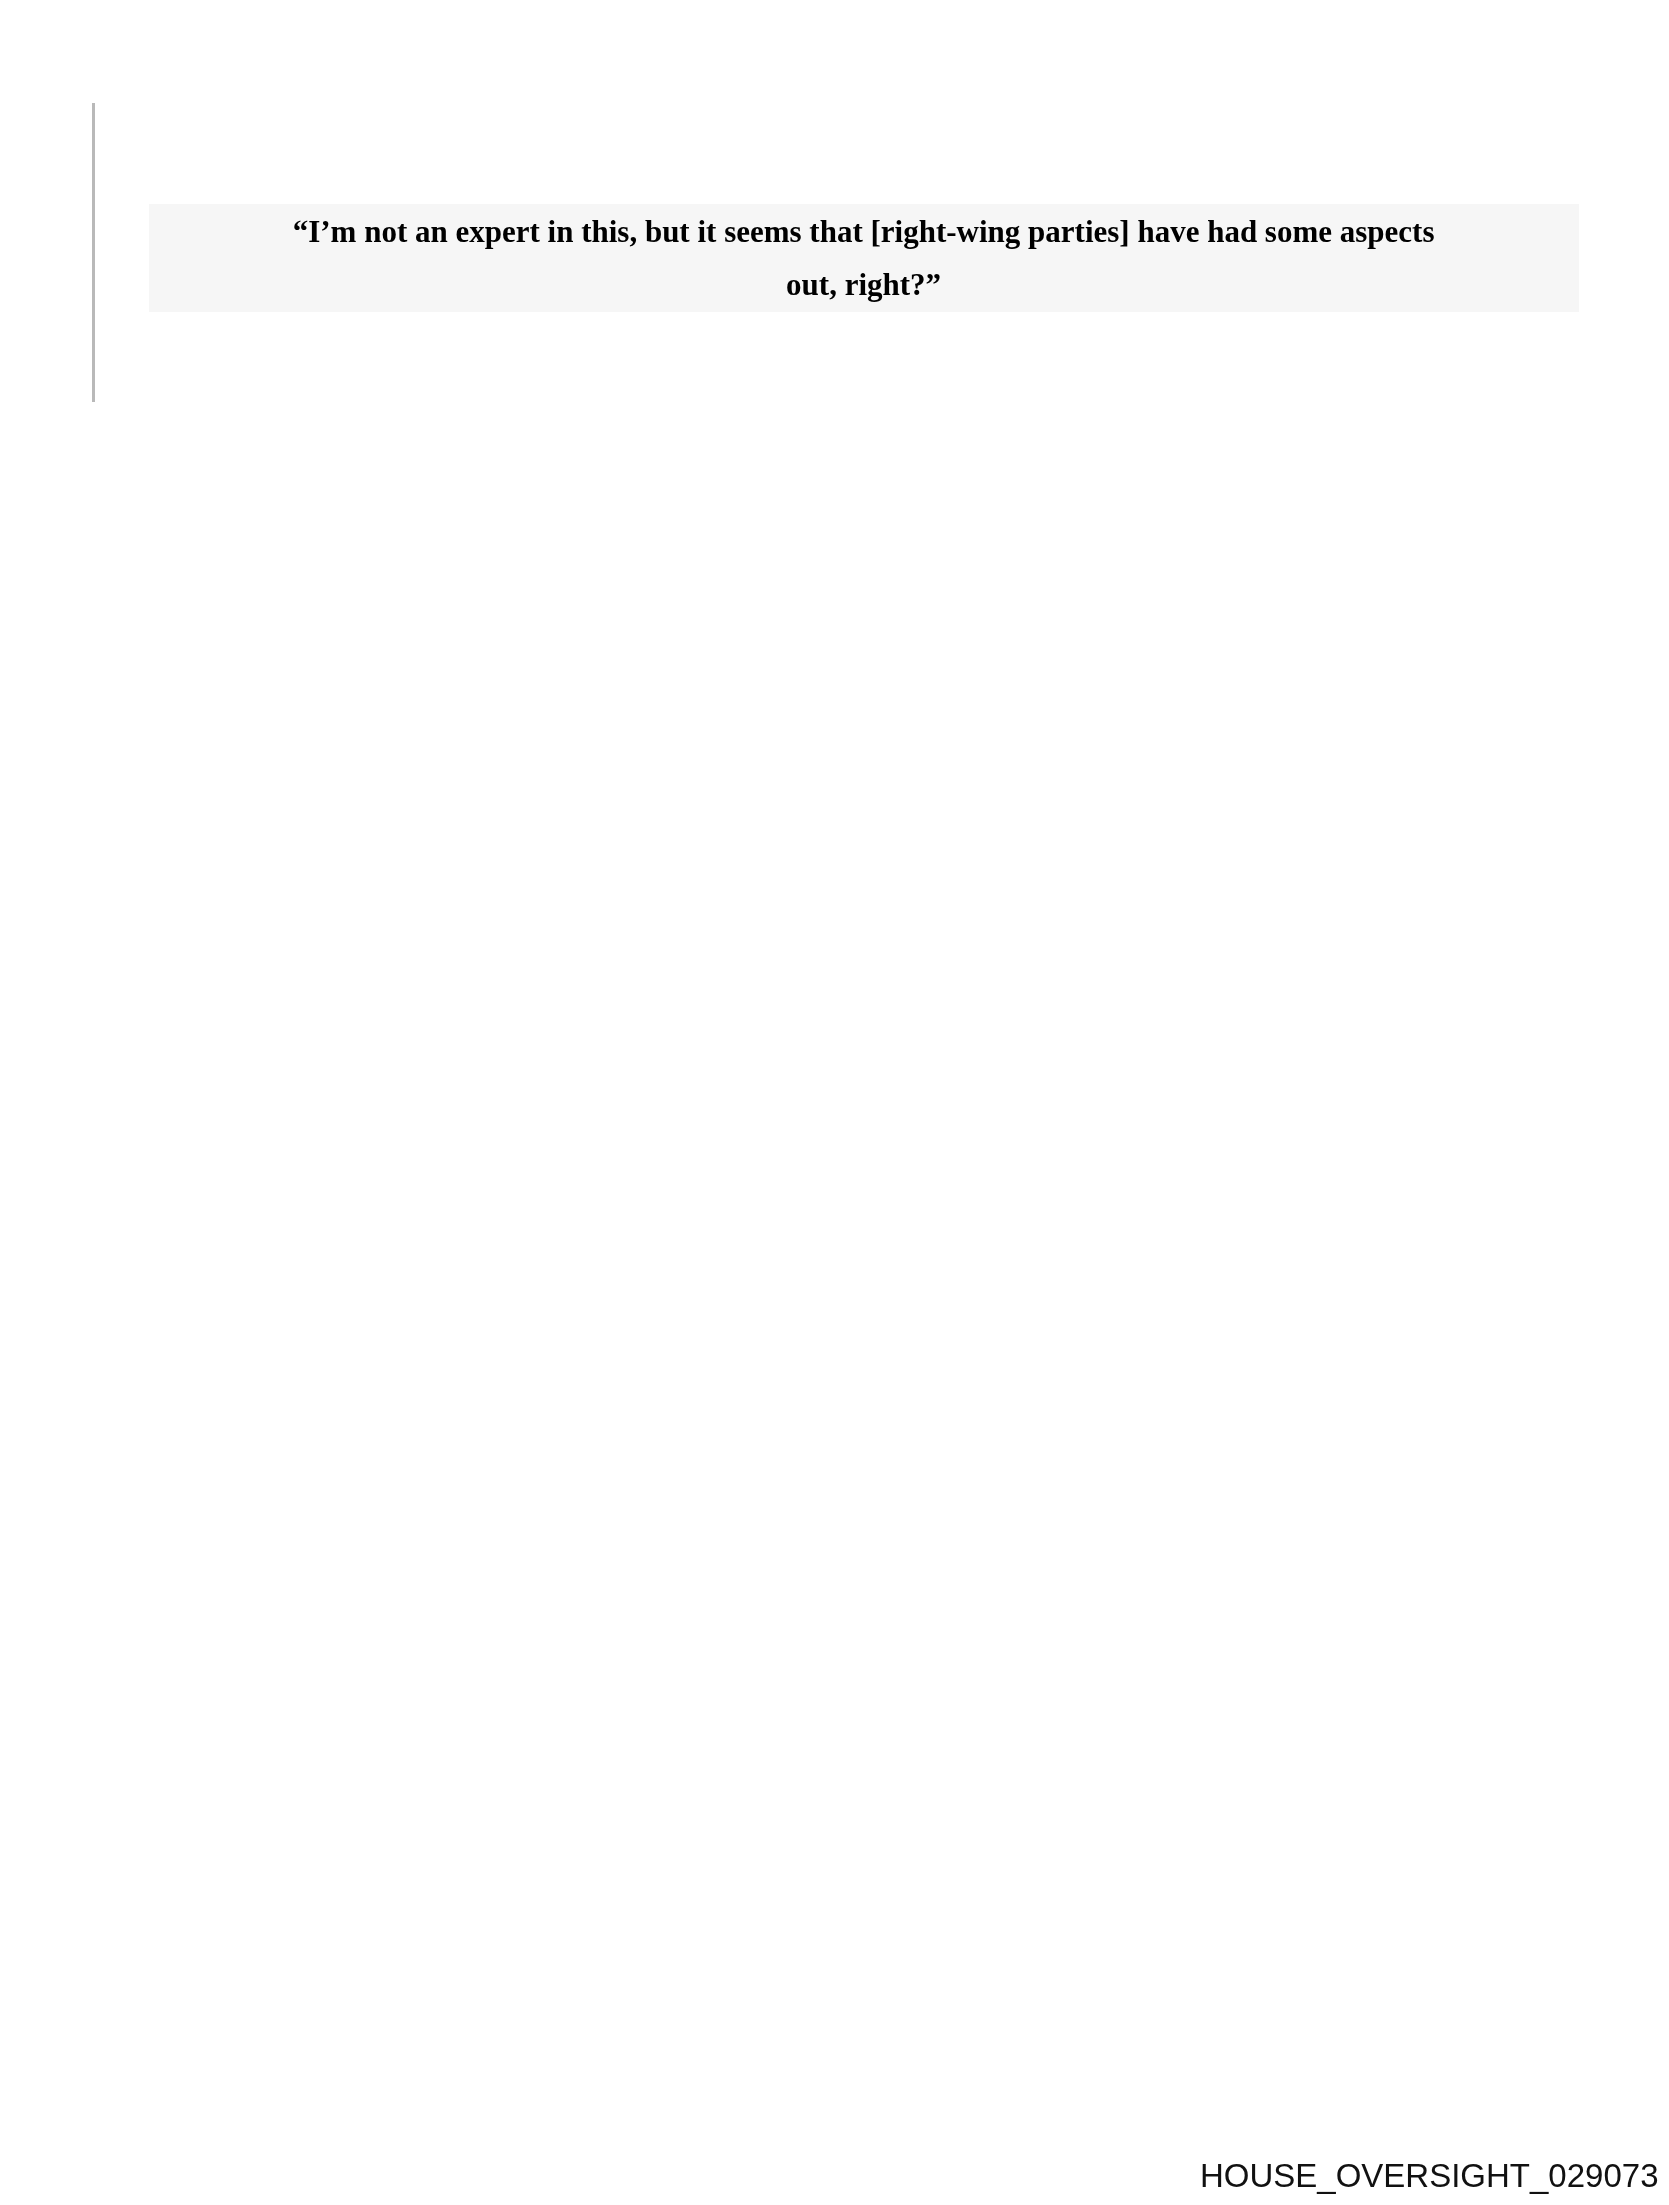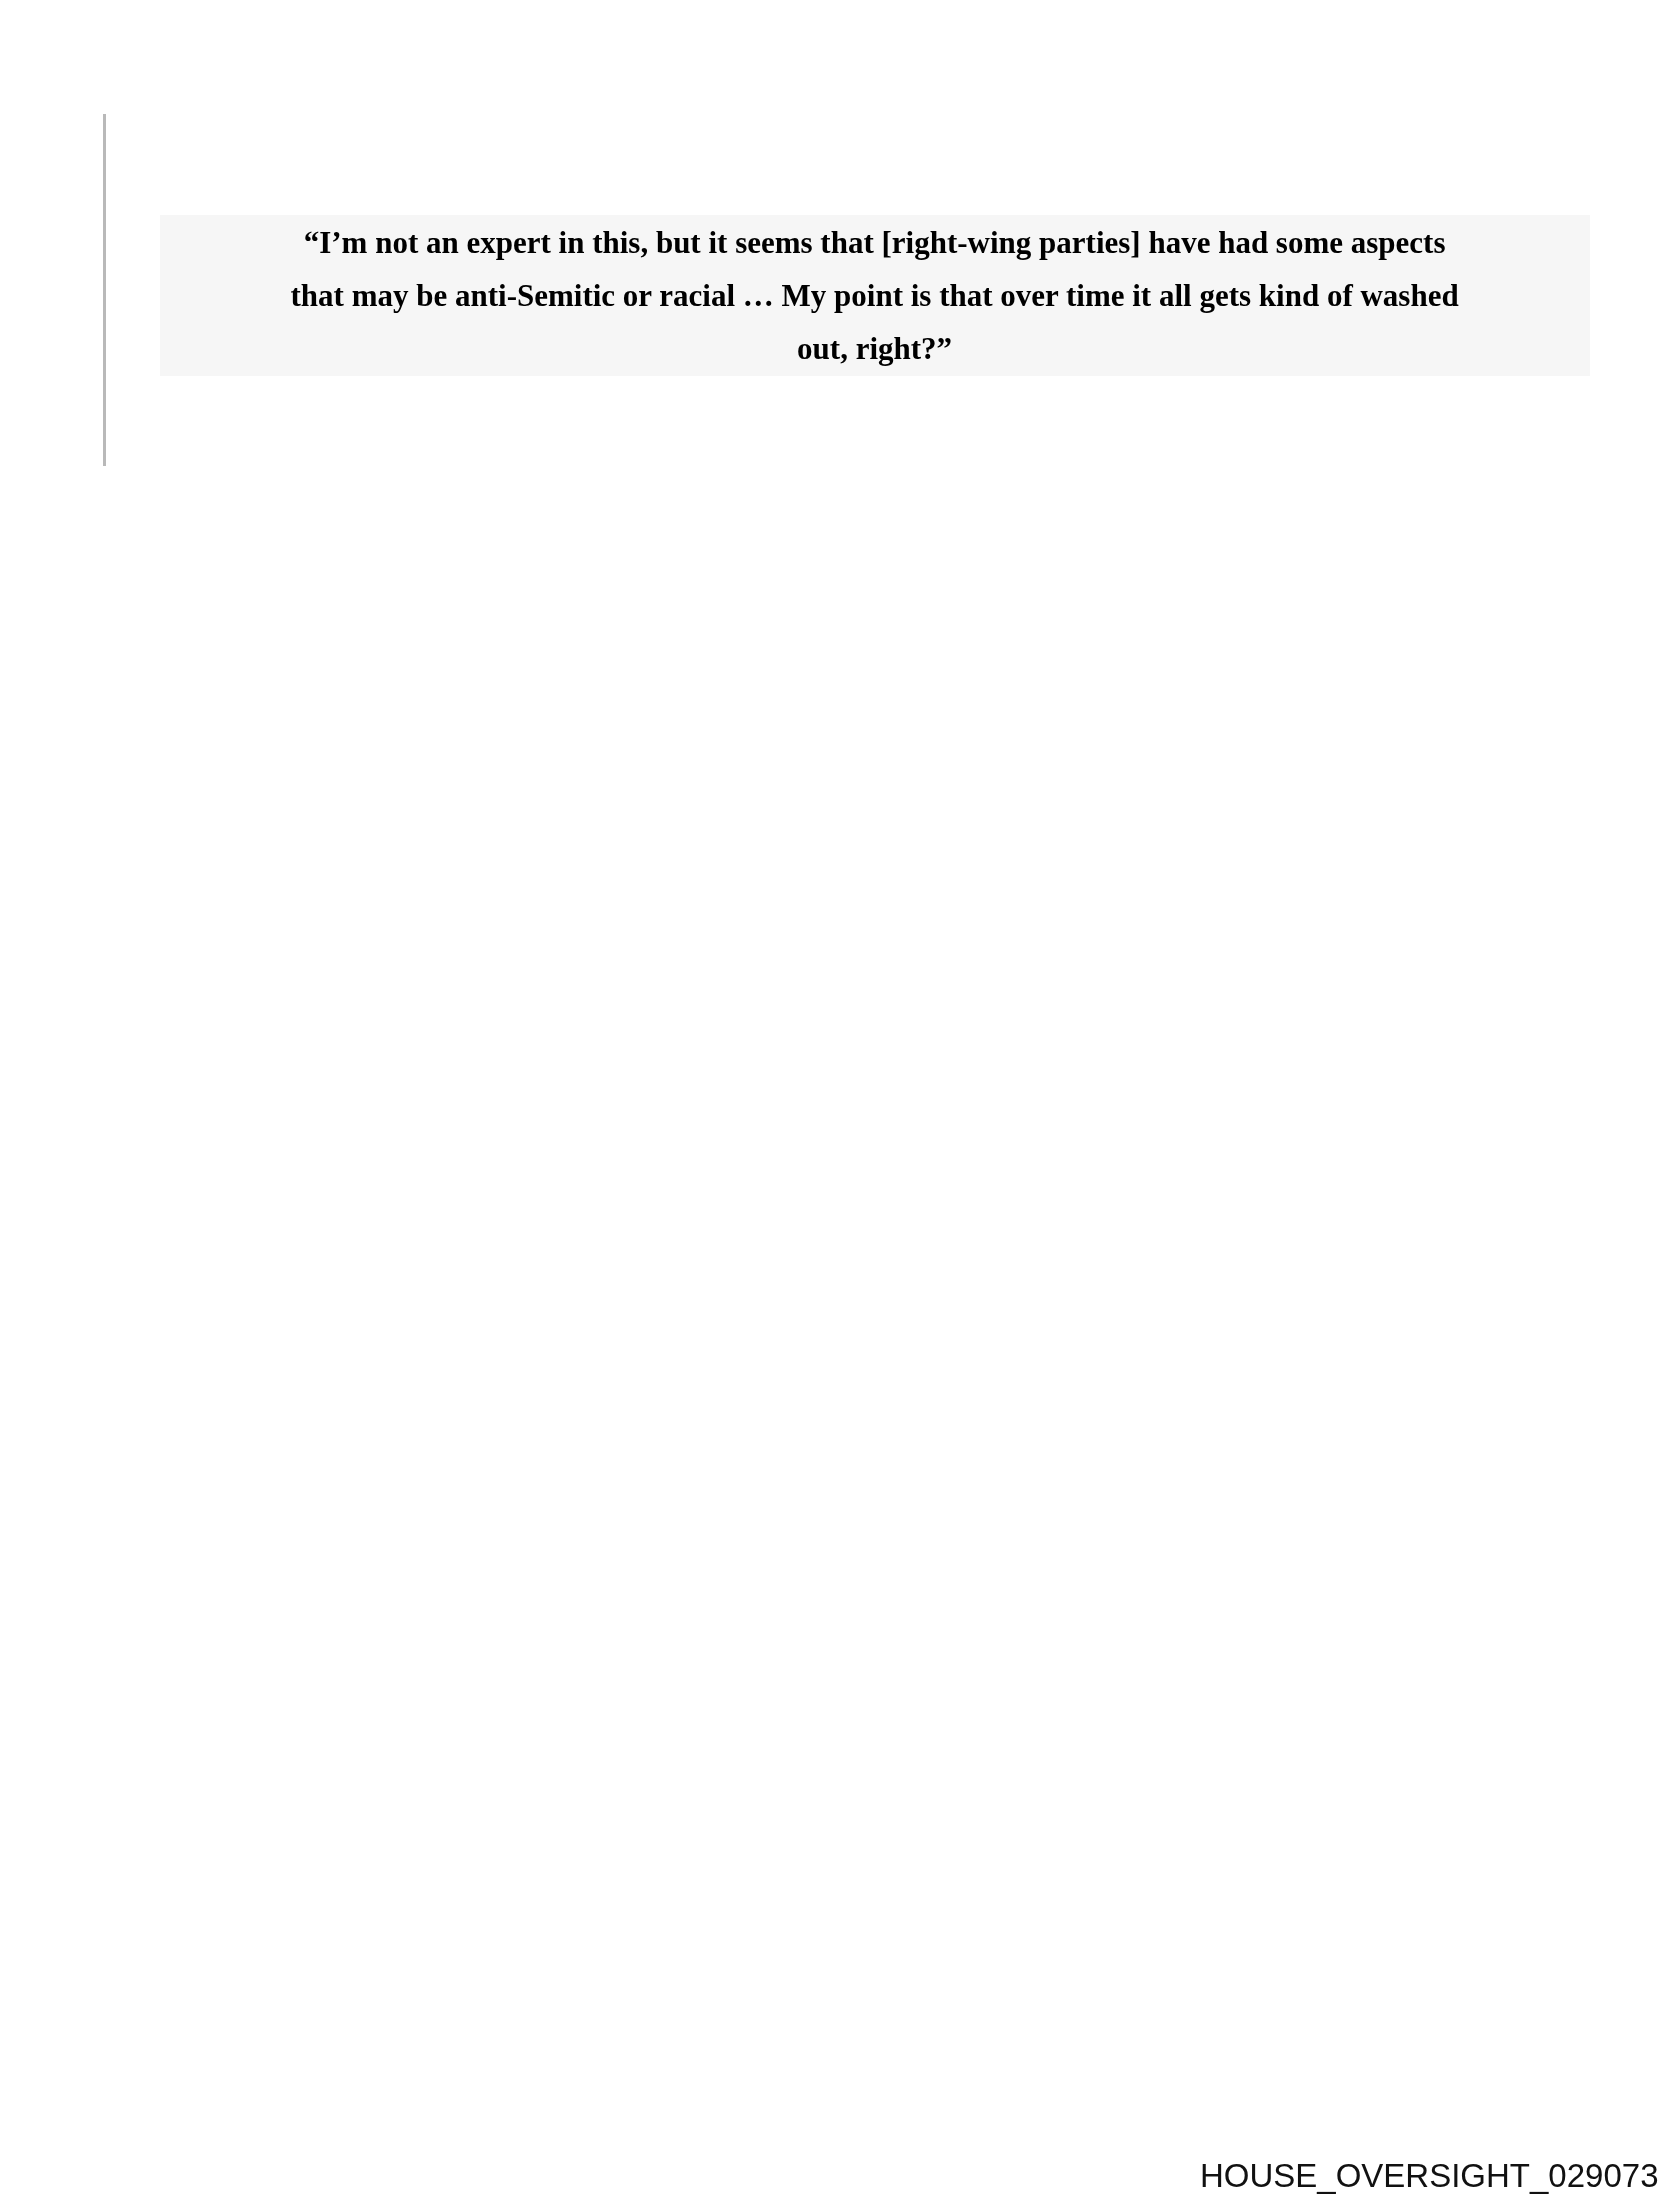--- a/index.html
+++ b/index.html
@@ -11,21 +11,21 @@
   }
   html,body{margin:0;padding:0;background:#ffffff;}
   body{
     width:1669px;height:2205px;position:relative;
     font-family:"Liberation Serif","DejaVu Serif",serif;
     color:var(--body-text);
   }
   .excerpt{
     position:absolute;left:88px;top:99px;width:1477px;
     border-left:3.3px solid var(--blockquote-border);
-    padding:10.5px 0 9.2px 19.6px;margin:15px;
+    padding:10.5px 0 9.2px 19.6px;margin:4px;
   }
   .line{
     font-size:35px;line-height:61px;white-space:nowrap;
   }
   .pull-quote-box{
     margin:90px 13px 81px 34px;
     padding:1.3px 19.6px;
     background:var(--quote-background);
   }
   .pull-quote-line{
@@ -57,21 +57,20 @@
       <div class="line"></div>
       <div class="line"></div>
       <div class="line"></div>
       <div class="line"></div>
       <div class="line"></div>
       <div class="line"></div>
     </div>
 
     <div class="pull-quote-box">
       <div class="pull-quote-line">“I’m not an expert in this, but it seems that [right-wing parties] have had some aspects</div>
-      <div class="pull-quote-line">that may be anti-Semitic or racial … My point is that over time it all gets kind of washed</div>
       <div class="pull-quote-line">out, right?”</div>
     </div>
 
     <div>
       <div class="line"></div>
       <div class="line"></div>
       <div class="line"></div>
       <div class="line"></div>
       <div class="line"></div>
       <div class="line"></div>

